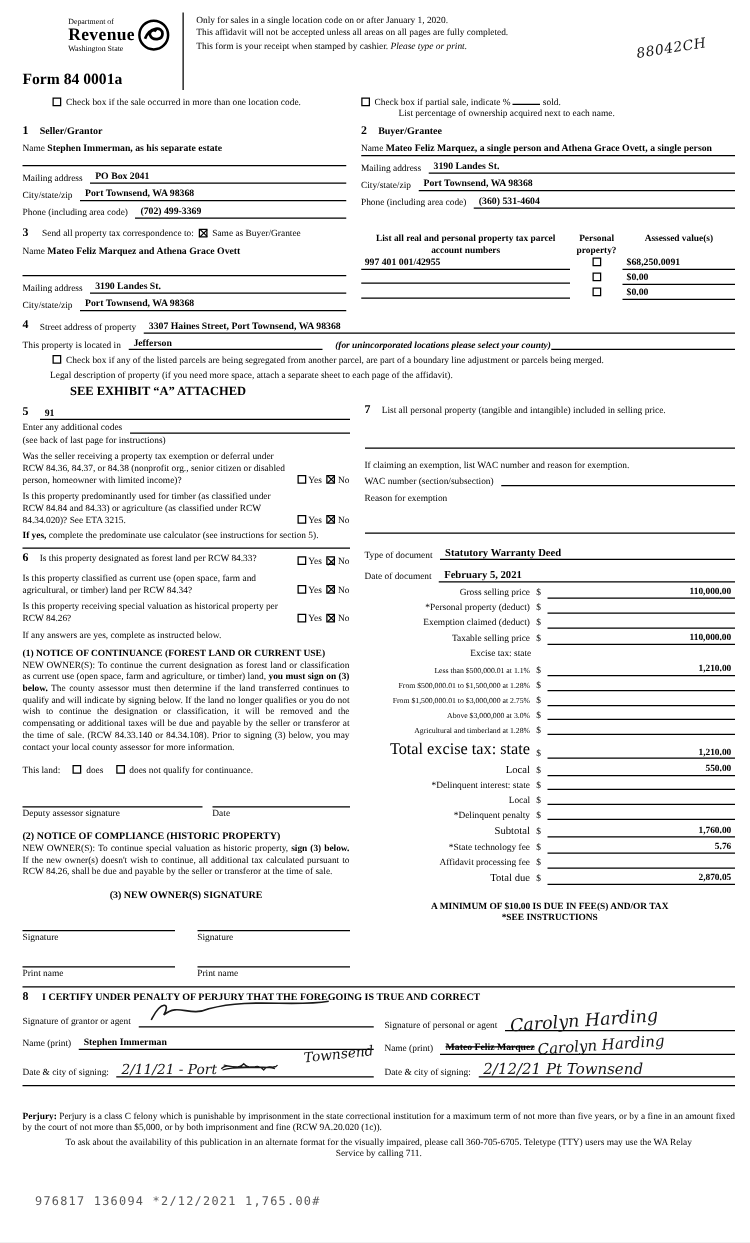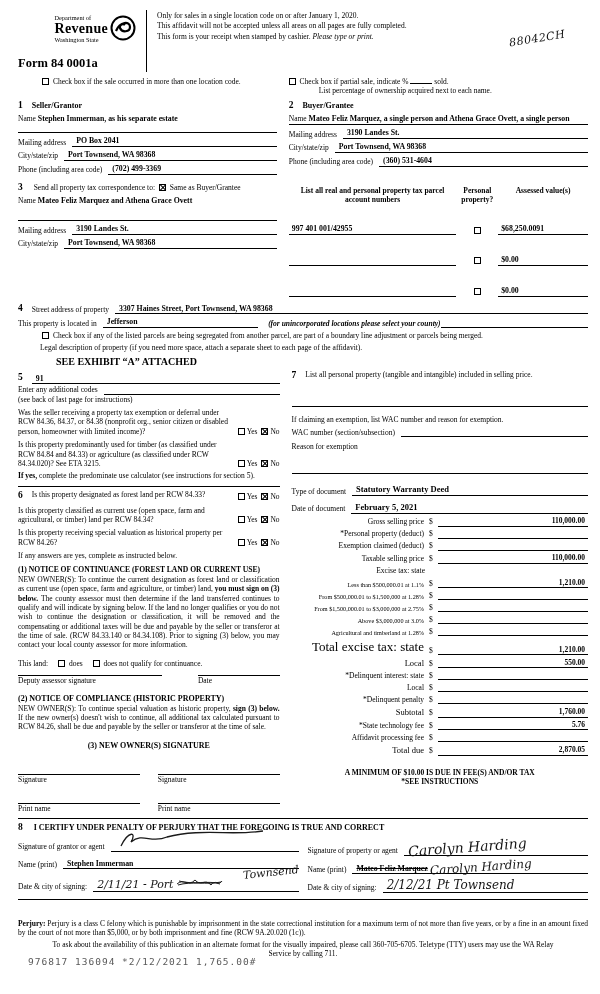--- a/index.html
+++ b/index.html
@@ -44,33 +44,33 @@
   
   .sec12{display:flex;margin-top:4px}
   .half-l{width:47.5%;padding-right:12px}
   .half-r{width:52.5%}
   .cols{display:flex;margin-top:2px}
   .cl{width:48%;padding-right:12px}
   .cr{flex:1}
   
   .ptable{margin-top:4px}
   .phead{display:flex;text-align:center;font-weight:bold}
-  .prow{display:flex;align-items:flex-end;margin-top:20px}
+  .prow{display:flex;align-items:flex-start;margin-top:1px}
   .pc1{width:56%}
   .pc2{width:14%;text-align:center}
   .pc3{width:30%}
   .pline{border-bottom:1px solid #000;min-height:10px;text-align:left;padding:0 3px}
   
   .q{display:flex;margin-top:4px}
   .qt{flex:1;padding-right:6px}
   .yn{white-space:nowrap;align-self:flex-end}
   
   .ntitle{font-weight:bold;font-size:7.6px;margin-top:5px}
   .nbody{text-align:justify}
-  .du{display:flex;gap:36px;}
+  .du{display:flex;gap:8px;margin-top:18px}
   .du1{width:55%}.du2{flex:1}
   .duline{border-bottom:1px solid #000;height:8px}
   .center{text-align:center}
   
   .trow{display:flex;justify-content:flex-end;align-items:flex-end;margin-top:2.6px}
   .tl{text-align:right;padding-right:5px;white-space:nowrap}
   .tds{width:9px;flex:none}
   .tv{width:150px;flex:none;border-bottom:1px solid #000;text-align:right;font-weight:bold;padding-right:3px;min-height:9px}
   .ratelbl{font-size:6.2px}
   
@@ -494,21 +494,21 @@
               <svg width="48" height="12" viewBox="0 0 48 12">
                 <path d="M2,8 C8,2 14,11 20,4 C26,11 30,2 36,9 C40,3 44,10 47,5 M3,9 C16,5 32,9 46,6 M4,5 C18,9 34,4 45,8" fill="none" stroke="#1a1a1a" stroke-width="1"></path>
               </svg>
             </span>
             <span class="hand above">Townsend</span>
           </span>
         </div>
       </div>
       <div class="s8r">
         <div class="frow" style="margin-top:6px">
-          <span class="lbl">Signature of property or agent</span>
+          <span class="lbl">Signature of personal or agent</span>
           <span class="fill"><span class="hand hand-sig">Carolyn Harding</span></span>
         </div>
         <div class="frow" style="margin-top:7px">
           <span class="lbl">Name (print)</span>
           <span class="fill">
             <span class="val strike">Mateo Feliz Marquez</span>
             <span class="hand hand-sig" style="font-size:12px">Carolyn Harding</span>
           </span>
         </div>
         <div class="frow" style="margin-top:7px">

